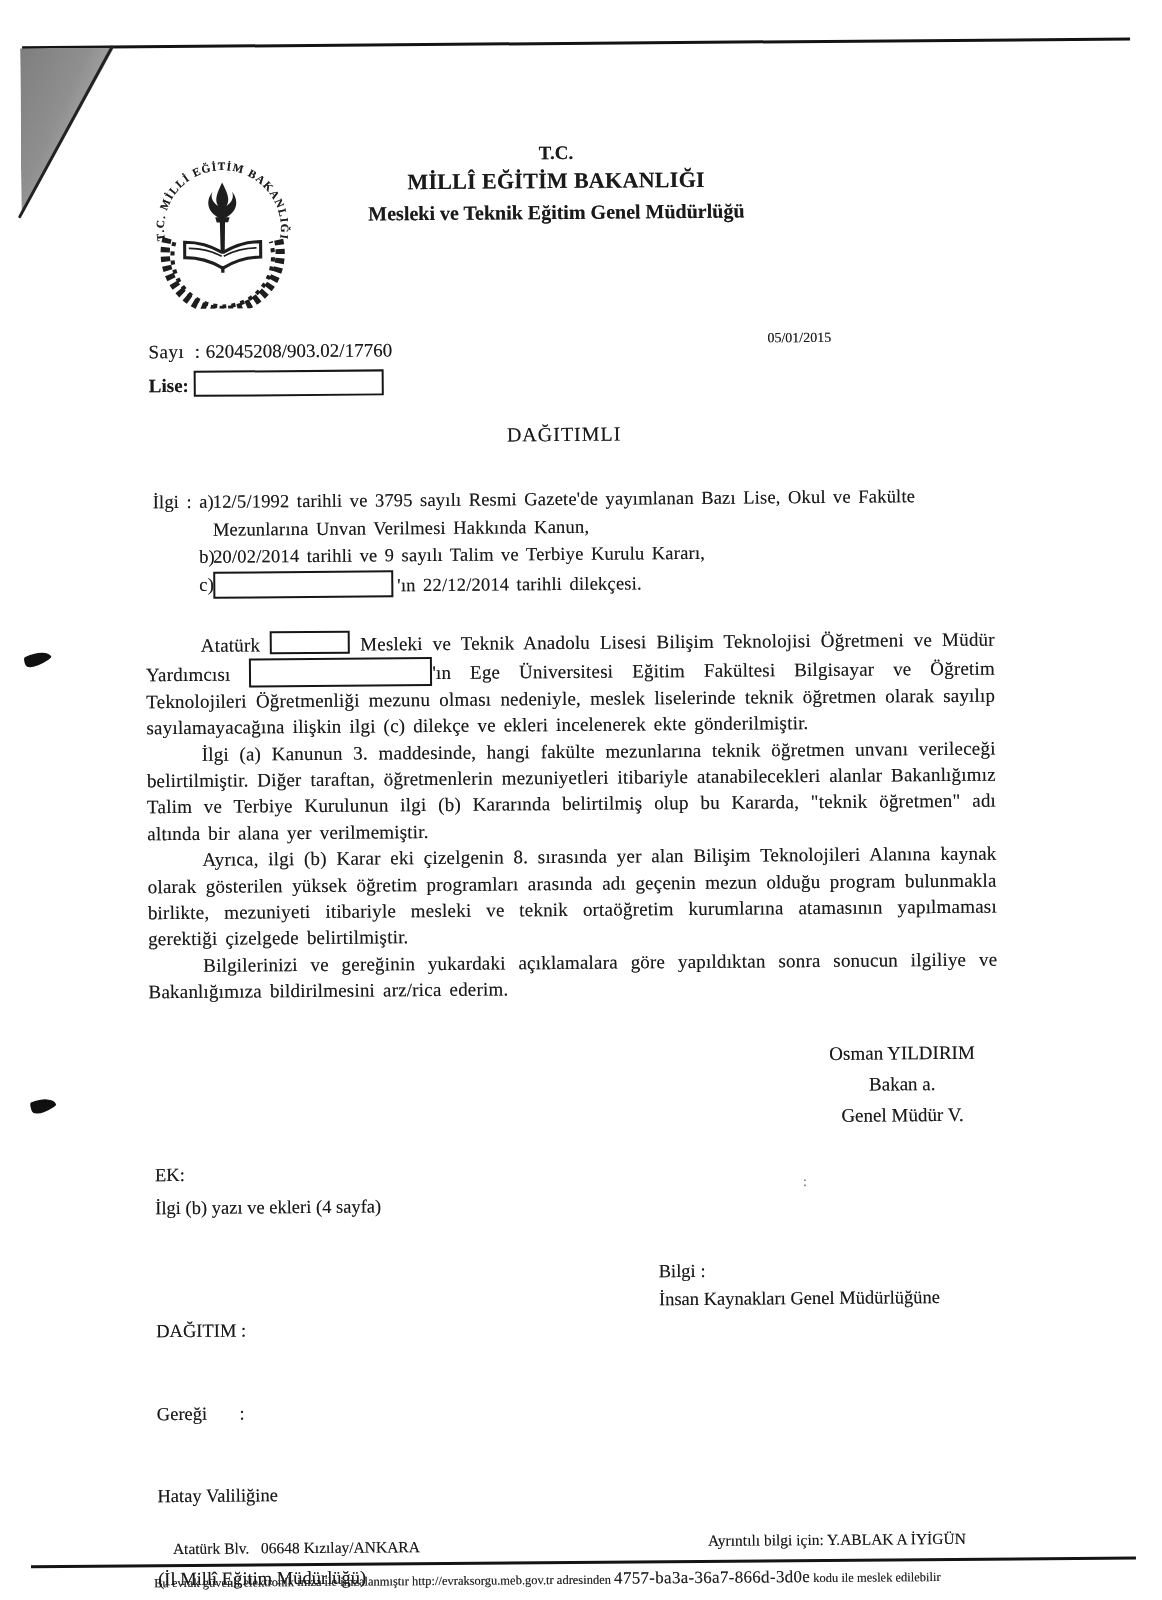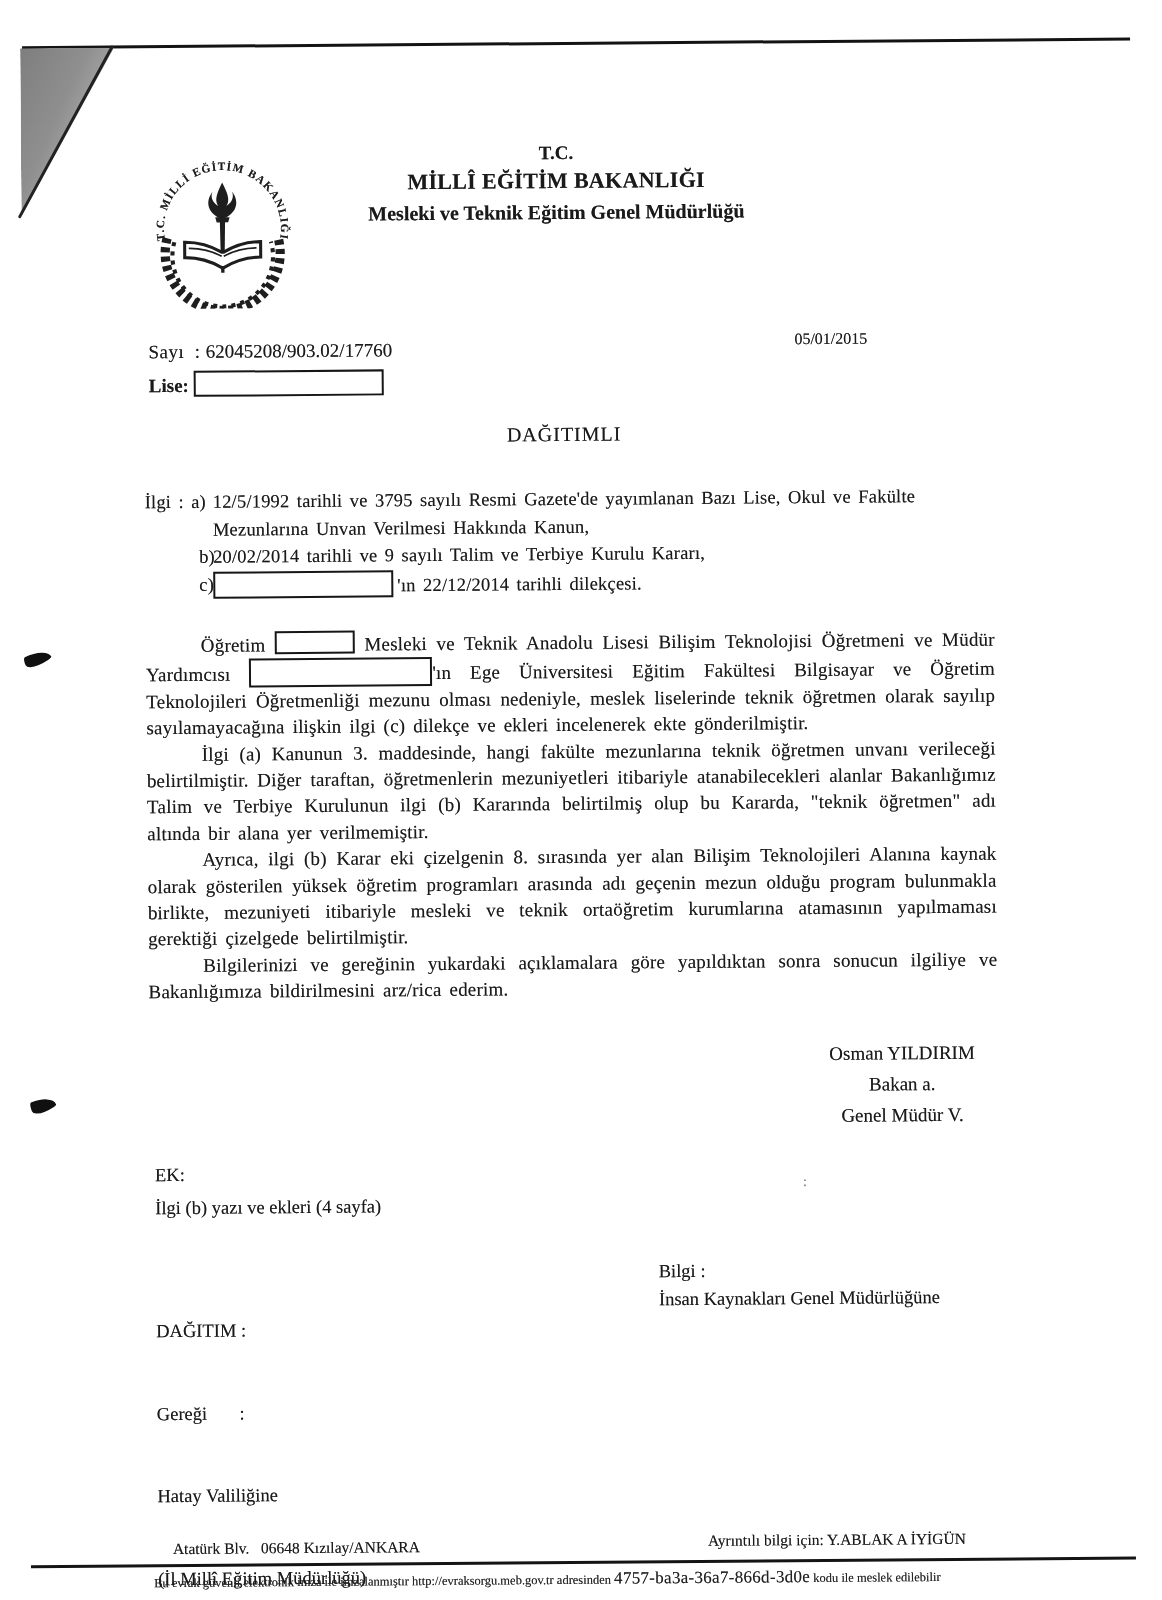--- a/index.html
+++ b/index.html
@@ -32,30 +32,30 @@
 
   
   .letterhead{position:absolute;left:331px;top:142px;width:460px;text-align:center;font-weight:bold;}
   .lh-tc{font-size:19px;}
   .lh-ministry{font-size:22px;margin-top:4px;letter-spacing:.3px;}
   .lh-dir{font-size:20px;margin-top:7px;}
 
   
   .sayi{position:absolute;left:152px;top:338px;font-size:19px;}
   .sayi .lbl{font-weight:normal;letter-spacing:.5px;margin-top:40px;}
-  .date{position:absolute;left:798px;top:332px;font-size:16px;}
+  .date{position:absolute;left:771px;top:332px;font-size:14px;}
   .konu{position:absolute;left:152px;top:368px;font-size:19px;font-weight:bold;}
   .konu-box{display:inline-block;width:186px;height:22px;border:2px solid #161616;vertical-align:-5px;margin-left:5px;background:#fff;}
 
   .dagitimli{position:absolute;left:152px;top:423px;width:830px;text-align:center;font-size:20px;letter-spacing:1px;}
 
   
   .ilgi{position:absolute;left:147px;top:486px;width:845px;font-size:18.5px;line-height:27.5px;letter-spacing:.2px;word-spacing:2.5px;}
   .ilgi-row{position:relative;padding-left:68px;}
-  .ilgi-label{position:absolute;left:0;white-space:pre;}
+  .ilgi-label{position:absolute;left:8px;white-space:pre;}
   .ilgi-label.sub{left:54px;}
   .rbox{display:inline-block;border:2px solid #161616;background:#fff;}
   .rbox-c{width:176px;height:23px;vertical-align:-6px;margin-right:4px;}
 
   
   .body{position:absolute;left:147px;top:629px;width:849px;font-size:19px;line-height:26.4px;
         letter-spacing:.2px;word-spacing:3px;text-align:justify;}
   .para{margin:0;text-indent:55px;}
   .rbox-1{width:76px;height:19px;vertical-align:-3px;}
   .rbox-2{width:179px;height:25px;vertical-align:-7px;}
@@ -134,21 +134,21 @@
     </div>
     <div class="ilgi-row">
       <span class="ilgi-label sub">b)</span><span>20/02/2014 tarihli ve 9 sayılı Talim ve Terbiye Kurulu Kararı,</span>
     </div>
     <div class="ilgi-row">
       <span class="ilgi-label sub">c)</span><span class="rbox rbox-c"></span><span>'ın 22/12/2014 tarihli  dilekçesi.</span>
     </div>
   </div>
 
   <div class="body">
-    <p class="para"><span>Öğretim</span>
+    <p class="para"><span>Atatürk</span>
       <span class="rbox rbox-1"></span>
       <span>Mesleki ve Teknik Anadolu Lisesi Bilişim Teknolojisi Öğretmeni ve Müdür Yardımcısı</span>
       <span class="rbox rbox-2"></span><span>'ın Ege Üniversitesi Eğitim Fakültesi Bilgisayar ve Öğretim Teknolojileri Öğretmenliği mezunu olması nedeniyle, meslek liselerinde teknik öğretmen olarak sayılıp sayılamayacağına ilişkin ilgi (c) dilekçe ve ekleri  incelenerek ekte gönderilmiştir.</span></p>
     <p class="para">İlgi (a) Kanunun 3. maddesinde, hangi fakülte mezunlarına teknik öğretmen unvanı verileceği belirtilmiştir. Diğer taraftan, öğretmenlerin mezuniyetleri itibariyle atanabilecekleri alanlar Bakanlığımız Talim ve Terbiye Kurulunun ilgi (b) Kararında belirtilmiş olup  bu Kararda, "teknik öğretmen" adı altında bir alana yer verilmemiştir.</p>
     <p class="para">Ayrıca,  ilgi (b) Karar eki çizelgenin 8. sırasında yer alan Bilişim Teknolojileri Alanına kaynak olarak gösterilen  yüksek öğretim programları arasında adı geçenin mezun olduğu program bulunmakla birlikte, mezuniyeti itibariyle mesleki ve teknik ortaöğretim kurumlarına atamasının yapılmaması gerektiği çizelgede belirtilmiştir.</p>
     <p class="para">Bilgilerinizi ve  gereğinin yukardaki açıklamalara göre yapıldıktan sonra sonucun ilgiliye ve  Bakanlığımıza bildirilmesini  arz/rica ederim.</p>
   </div>
 
   <div class="signature">
     <div>Osman YILDIRIM</div>

